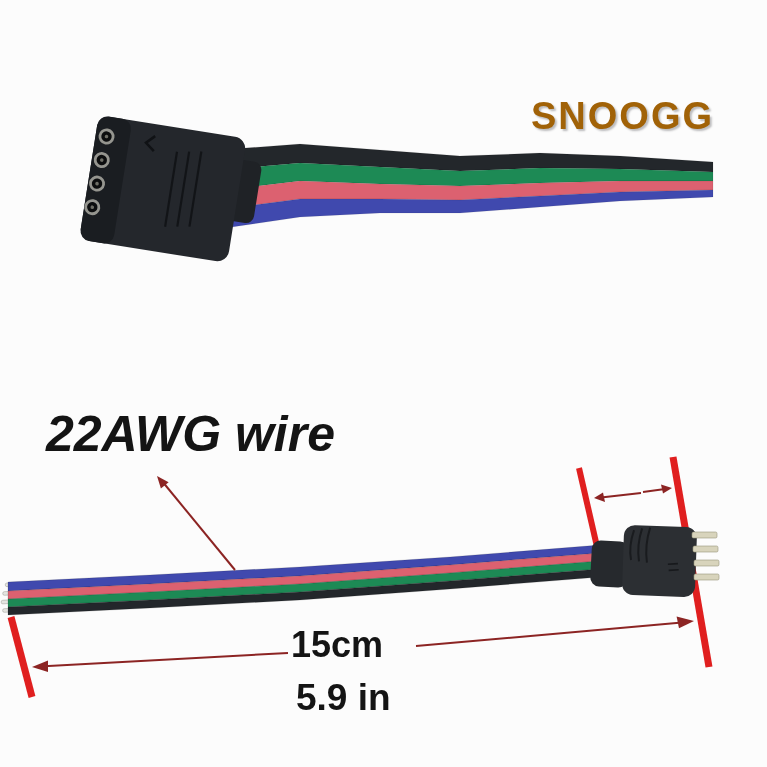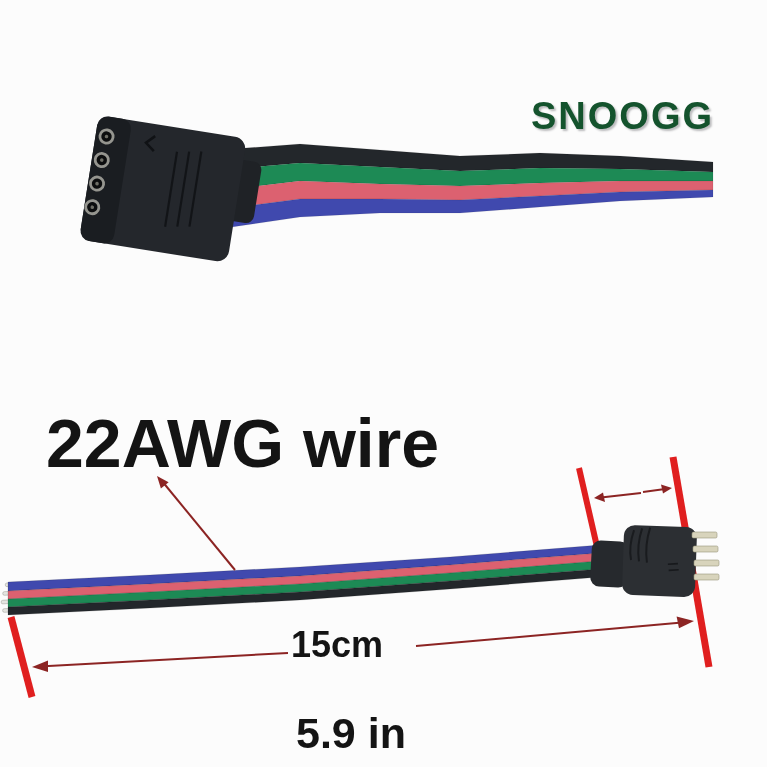--- a/index.html
+++ b/index.html
@@ -4,28 +4,28 @@
 <style>
   html,body{margin:0;padding:0;background:#fcfcfc;}
   #stage{
     position:relative;width:767px;height:767px;overflow:hidden;
     background:#fcfcfc;
     font-family:"Liberation Sans",sans-serif;
   }
   #scene{position:absolute;left:0;top:0;}
   .txt{position:absolute;font-weight:700;line-height:1;white-space:nowrap;color:#141414;}
   .brand{
-    left:531px;top:97px;font-size:38px;letter-spacing:2px;color:#14532d;
+    left:531px;top:97px;font-size:38px;letter-spacing:2px;color:#a16207;
     text-shadow:2px 2px 2px rgba(40,40,45,.30);
   }
-  .gauge{left:46px;top:409px;font-size:68px;}
+  .gauge{left:46px;top:409px;font-size:50px;font-style:italic;}
   .w-in{left:553px;top:369px;font-size:42px;}
   .w-cm{left:556px;top:419px;font-size:42px;}
   .l-cm{left:291px;top:627px;font-size:36px;}
-  .l-in{left:296px;top:712px;font-size:43px;text-align:center;}
+  .l-in{left:296px;top:679px;font-size:37px;text-align:center;}
 </style>
 </head>
 <body>
 
 <div id="stage">
 
   <svg id="scene" width="767" height="767" viewBox="0 0 767 767">
 
     <g>
       <polygon fill="#23272b" stroke="#00000022" stroke-width=".6" points="232,149 300,144 380,150 460,156 540,153 620,156 713,162 713,172 620,169 540,168 460,171 380,167 300,163 232,169"></polygon>

